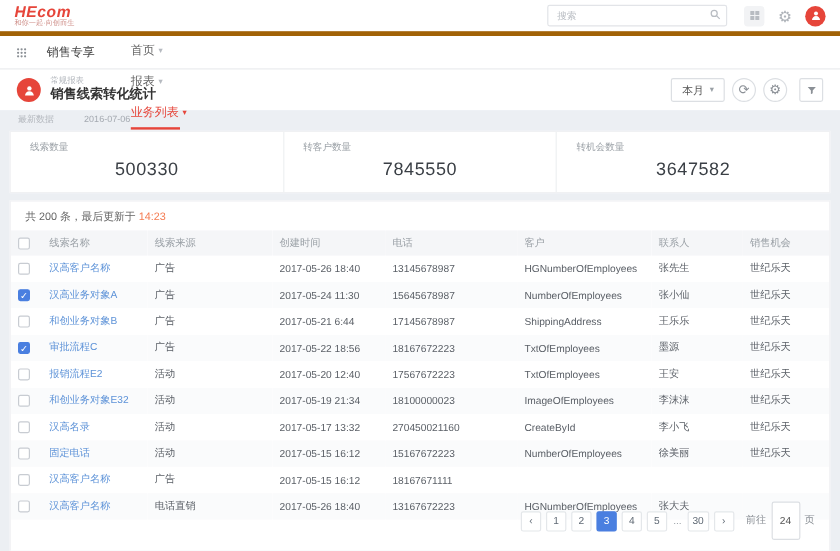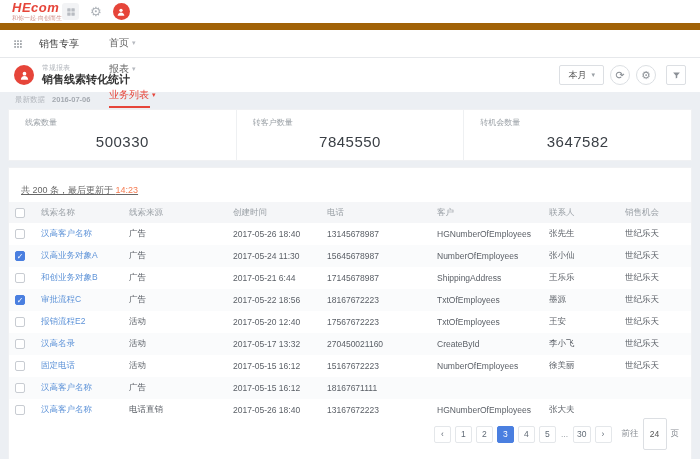--- a/index.html
+++ b/index.html
@@ -1,20 +1,20 @@
 <!DOCTYPE html>
 <html><head>
 <meta charset="utf-8">
 <style>
   * { margin:0; padding:0; box-sizing:border-box; }
   html,body { width:700px; height:459px; overflow:hidden; background:#eceff3;
     font-family:"Liberation Sans","DejaVu Sans",sans-serif; font-size:9px; color:#333; }
 
   
-  .topbar { height:30px; background:#fff; border-bottom:7px solid #a16207;
+  .topbar { height:30px; background:#fff; border-bottom:4px solid #a16207;
     display:flex; align-items:center; padding:0 12px; }
   .logo { display:flex; flex-direction:column; line-height:1.1; cursor:default; }
   .logo-main { color:#e6453a; font-weight:bold; font-style:italic; font-size:13px; letter-spacing:.5px; }
   .logo-sub { color:#cf8f89; font-size:6px; }
   .search-wrap { margin-left:auto; margin-right:14px; position:relative; }
   .search-wrap input { width:150px; height:18px; border:1px solid #e2e4e8; border-radius:2px;
     padding:0 20px 0 7px; font-size:8px; color:#666; outline:none; background:#fff;
     font-family:"Liberation Sans",sans-serif; }
   .search-wrap input::placeholder { color:#b8bcc2; }
   .search-icon { position:absolute; right:5px; top:3px; color:#b8bcc2; }
@@ -49,35 +49,35 @@
   .period-btn { border:1px solid #dcdfe3; border-radius:2px; height:20px; padding:0 8px;
     font-size:9px; color:#555; background:#fff; display:flex; align-items:center; gap:5px; cursor:pointer; }
   .period-btn .caret { font-size:7px; color:#9aa0a6; }
   .icon-btn { width:20px; height:20px; border:1px solid #dcdfe3; border-radius:50%; background:#fff;
     display:flex; align-items:center; justify-content:center; color:#8b9096; font-size:11px;
     line-height:1; cursor:pointer; }
   .icon-btn.square { border-radius:2px; margin-left:4px; }
 
   
   .meta { padding:3px 15px 4px; font-size:7.5px; color:#b3b7bd; background:#eceff3; }
-  .meta .date { margin-left:5px; color:#a4a9b0;font-weight:bold; }
+  .meta .date { margin-left:23px; color:#a4a9b0; }
 
   
   .stats { background:#fff; margin:0 8px; display:flex; height:52px;
     border:1px solid #f0f1f3; }
   .stat { flex:1; border-right:1px solid #eef0f2; padding:7px 0 0 16px; }
   .stat:last-child { border-right:none; }
   .stat-label { font-size:8px; color:#9aa0a6; }
   .stat-value { font-size:15px; color:#3a3f45; text-align:center; margin-top:5px;
     padding-right:16px; letter-spacing:.5px; }
 
   
   .table-card { background:#fff; margin:6px 8px 0; height:294px; position:relative;
     border:1px solid #f0f1f3; }
-  .summary { padding:16px 12px 5px; font-size:9px; color:#666;text-decoration:underline; }
+  .summary { padding:6px 12px 5px; font-size:9px; color:#666; }
   .summary .time { color:#f57c52; }
   table { width:100%; border-collapse:collapse; table-layout:fixed; font-size:8.5px; }
   thead th { background:#f5f6f8; color:#9aa0a6; font-weight:normal; text-align:left;
     height:21px; padding:0 6px; white-space:nowrap; overflow:hidden; }
   tbody td { height:22px; padding:0 6px; color:#5a5f66; white-space:nowrap; overflow:hidden; }
   tbody tr:nth-child(even) { background:#fafbfc; }
   td.name a { color:#5e93d8; text-decoration:none; cursor:pointer; }
   .cb { display:inline-block; width:10px; height:10px; border:1px solid #c8ccd2; border-radius:2px;
     background:#fff; vertical-align:middle; line-height:9px; text-align:center; font-size:8px;
     color:#fff; cursor:pointer; }
@@ -95,20 +95,29 @@
     text-align:center; font-size:8.5px; color:#555; outline:none;
     font-family:"Liberation Sans",sans-serif; }
 </style>
 </head>
 <body>
 
 <div class="topbar">
   <div class="logo">
     <span class="logo-main">HEcom</span>
     <span class="logo-sub">和你一起·向创而生</span>
+  </div>
+  <div class="search-wrap">
+    <input type="text" placeholder="搜索" style="">
+    <span class="search-icon">
+      <svg width="10" height="10" viewBox="0 0 24 24" fill="none" stroke="currentColor" stroke-width="2.5">
+        <circle cx="10" cy="10" r="6"></circle>
+          <line x1="15" y1="15" x2="21" y2="21"></line>
+      </svg>
+    </span>
   </div>
   <div class="top-icons">
     <span class="apps-btn">
       <svg width="10" height="10" viewBox="0 0 24 24" fill="#b8bcc2">
         <rect x="3" y="3" width="8" height="8" rx="1"></rect>
           <rect x="13" y="3" width="8" height="8" rx="1"></rect>
         <rect x="3" y="13" width="8" height="8" rx="1"></rect>
           <rect x="13" y="13" width="8" height="8" rx="1"></rect>
       </svg>
     </span>
@@ -274,20 +283,30 @@
           <td class="name"><a>报销流程E2</a></td>
           <td>活动</td>
           <td>2017-05-20 12:40</td>
           <td>17567672223</td>
           <td>TxtOfEmployees</td>
           <td>王安</td>
           <td>世纪乐天</td>
         </tr>
         <tr>
           <td><span class="cb"></span></td>
+          <td class="name"><a>和创业务对象E32</a></td>
+          <td>活动</td>
+          <td>2017-05-19 21:34</td>
+          <td>18100000023</td>
+          <td>ImageOfEmployees</td>
+          <td>李沫沫</td>
+          <td>世纪乐天</td>
+        </tr>
+        <tr>
+          <td><span class="cb"></span></td>
           <td class="name"><a>汉高名录</a></td>
           <td>活动</td>
           <td>2017-05-17 13:32</td>
           <td>270450021160</td>
           <td>CreateById</td>
           <td>李小飞</td>
           <td>世纪乐天</td>
         </tr>
         <tr>
           <td><span class="cb"></span></td>

